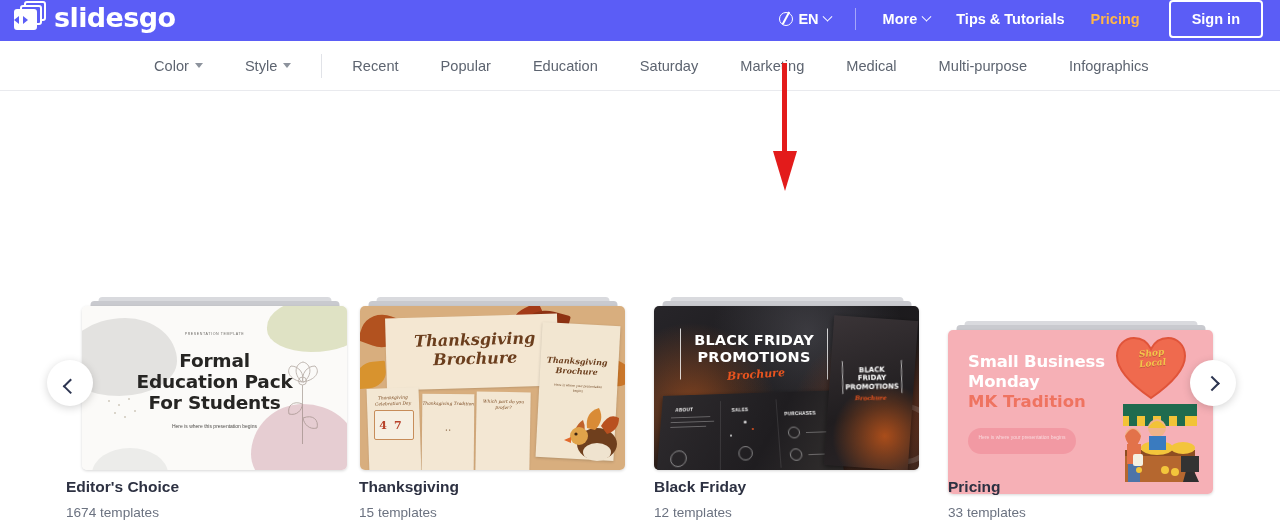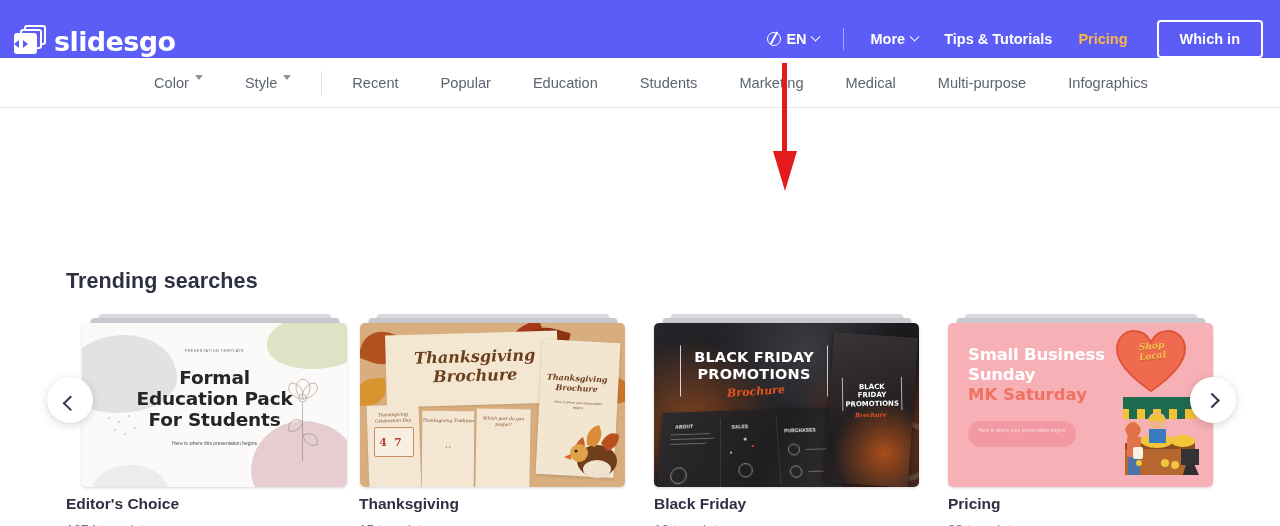--- a/index.html
+++ b/index.html
@@ -7,23 +7,23 @@
   body {
     width:1280px; height:526px;
     font-family:"Liberation Sans", sans-serif;
     background:#ffffff;
     overflow:hidden;
     position:relative;
   }
 
   
   .topbar{
-    height:58px; width:100%;
+    height:41px; width:100%;
     background:#5b5df6;
-    display:flex; align-items:flex-end;
+    display:flex; align-items:flex-start;
     position:relative; z-index:5;
   }
   .logo-wrap{ display:flex; align-items:center; margin-left:8px; }
   .logo-mark{ position:relative; width:38px; height:34px; margin-right:8px; }
   .logo-mark .sheet{
     position:absolute; border:2.6px solid #ffffff; border-radius:3px;
     background:#5b5df6;
   }
   .logo-mark .s1{ width:22px; height:20px; right:0px;  top:1px; }
   .logo-mark .s2{ width:22px; height:20px; right:4px;  top:5px; }
@@ -72,21 +72,21 @@
 
   
   .subnav{
     height:50px; width:100%;
     background:#ffffff; border-bottom:1px solid #e9eaee;
     display:flex; align-items:center; padding-left:133px;
     position:relative; z-index:4;
   }
   .subnav .item{
     color:#5d6470; font-size:14.6px; padding:0 21px; cursor:pointer;
-    display:flex; align-items:flex-start; gap:6px; white-space:nowrap;
+    display:flex; align-items:center; gap:6px; white-space:nowrap;
   }
   .caret-dn{
     width:0;height:0;border-left:4px solid transparent;border-right:4px solid transparent;
     border-top:5px solid #8d939d; display:inline-block;
   }
   .subnav .sep{ width:1px; height:24px; background:#e1e3e8; margin:0 9px; }
 
   
   .main{ position:relative; background:#fff; height:468px; }
   .section-title{
@@ -102,21 +102,21 @@
     position:absolute; left:50%; transform:translateX(-50%);
     border-radius:4px 4px 0 0;
   }
   .card .stack2{ width:233px; height:6px; top:0px;  background:#d9dade; }
   .card .stack1{ width:249px; height:6px; top:4px;  background:#c9cacf; }
   .thumb{
     position:absolute; top:9px; left:0; width:265px; height:164px;
     border-radius:5px; overflow:hidden; background:#fff;
     box-shadow:0 1px 3px rgba(0,0,0,.16);
   }
-  .c1{ left:82px; } .c2{ left:360px; } .c3{ left:654px; } .c4{ left:948px; }
+  .c1{ left:82px; } .c2{ left:360px; } .c3{ left:654px; } .c4{ left:948px;margin-top:24px; }
 
   
   .slide1{ width:100%; height:100%; background:#fbfaf8; position:relative; }
   .blob-grey{
     position:absolute; left:-20px; top:12px; width:115px; height:78px;
     background:#e3e2e0; border-radius:55% 45% 50% 50%/60% 55% 45% 40%;
   }
   .blob-olive{
     position:absolute; right:-12px; top:-6px; width:92px; height:52px;
     background:#dfe2c4; border-radius:50% 45% 55% 50%/55% 60% 40% 45%;
@@ -342,47 +342,46 @@
     </div>
 
     <div class="nav-link">
       <span>Tips &amp; Tutorials</span>
     </div>
 
     <div class="nav-link pricing">
       <span>Pricing</span>
     </div>
 
-    <div class="signin">Which in</div>
+    <div class="signin">Sign in</div>
   </div>
 </div>
 
 <div class="subnav">
   <div class="item">
     <span>Color</span>
     <span class="caret-dn"></span>
   </div>
   <div class="item">
     <span>Style</span>
     <span class="caret-dn"></span>
   </div>
   <div class="sep"></div>
   <div class="item">Recent</div>
   <div class="item">Popular</div>
   <div class="item">Education</div>
-  <div class="item">Students</div>
+  <div class="item">Saturday</div>
   <div class="item">Marketing</div>
   <div class="item">Medical</div>
   <div class="item">Multi-purpose</div>
   <div class="item">Infographics</div>
 </div>
 
 <div class="main">
 
-  <div class="section-title">Trending searches</div>
 
   <div class="carousel">
 
     <div class="card c1">
       <div class="stack2"></div>
       <div class="stack1"></div>
       <div class="thumb">
         <div class="slide1">
           <div class="blob-olive"></div>
           <div class="blob-grey"></div>
@@ -518,23 +517,23 @@
       </div>
     </div>
 
     <div class="card c4">
       <div class="stack2"></div>
       <div class="stack1"></div>
       <div class="thumb">
         <div class="slide4">
           <div class="sb-t1">
             <div>Small Business</div>
-            <div>Sunday</div>
-          </div>
-          <div class="sb-t2">MK Saturday</div>
+            <div>Monday</div>
+          </div>
+          <div class="sb-t2">MK Tradition</div>
           <div class="sb-pill">Here is where your presentation begins</div>
 
           <svg class="sb-heart" viewBox="0 0 72 64">
             <path d="M36 62 C10 44 2 30 2 20 C2 9 10 2 19 2 C27 2 33 7 36 13 C39 7 45 2 53 2 C62 2 70 9 70 20 C70 30 62 44 36 62 Z" fill="#ef6a4e" stroke="#e0543a" stroke-width="2"></path>
           </svg>
           <div class="sb-shop">
             <div>Shop</div>
             <div>Local</div>
           </div>
 

